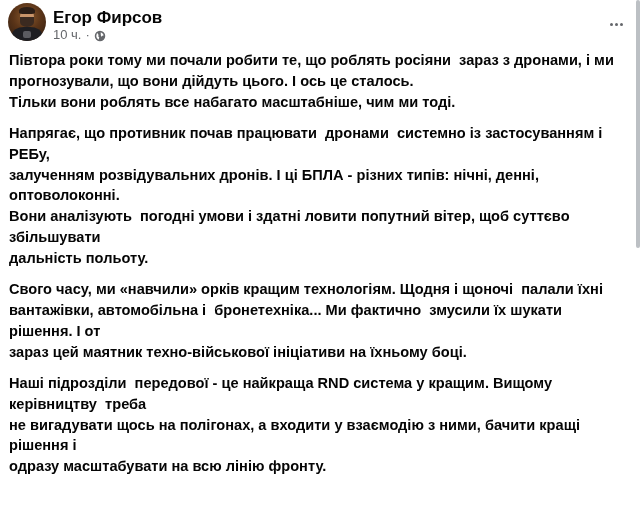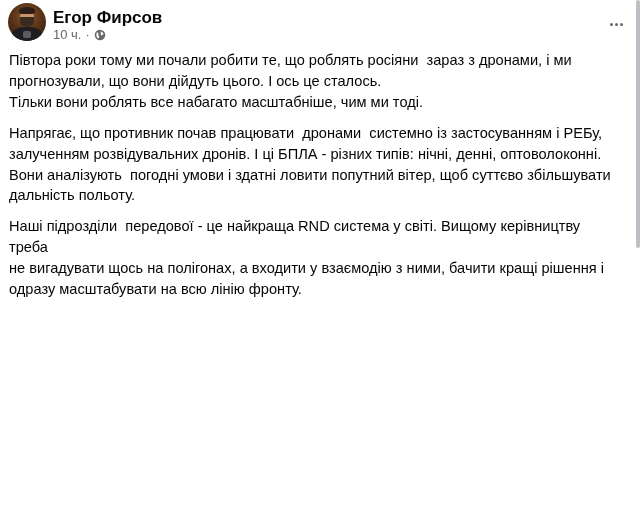--- a/index.html
+++ b/index.html
@@ -95,21 +95,21 @@
       cursor: pointer;
     }
     .meta {
       position: absolute;
       left: 53px;
       top: 27px;
       font-size: 13px;
       color: #65676b;
       white-space: nowrap;
       display: flex;
-      align-items: center;
+      align-items: flex-end;
     }
     .meta .dot {
       margin: 0 4px;
     }
     .globe-icon {
       display: inline-block;
       width: 12px;
       height: 12px;
       vertical-align: middle;
     }
@@ -137,20 +137,21 @@
       left: 9px;
       top: 50px;
       width: 622px;
       font-size: 14.6px;
       line-height: 20.9px;
       color: #050505;
     }
     .content p {
       margin: 0 8px 10px 0;
       white-space: pre-wrap;
+      font-weight: bold;
     }
     .scrollbar {
       position: absolute;
       left: 636px;
       top: 0;
       width: 4px;
       height: 505px;
       background: #ffffff;
     }
     .scrollbar-thumb {
@@ -197,21 +198,24 @@
   </div>
 
   <div class="content">
     <p>Півтора роки тому ми почали робити те, що роблять росіяни  зараз з дронами, і ми
 прогнозували, що вони дійдуть цього. І ось це сталось.
 Тільки вони роблять все набагато масштабніше, чим ми тоді.</p>
     <p>Напрягає, що противник почав працювати  дронами  системно із застосуванням і РЕБу,
 залученням розвідувальних дронів. І ці БПЛА - різних типів: нічні, денні, оптоволоконні.
 Вони аналізують  погодні умови і здатні ловити попутний вітер, щоб суттєво збільшувати
 дальність польоту.</p>
-    <p>Наші підрозділи  передової - це найкраща RND система у світі. Вищому керівництву  треба
+    <p>Свого часу, ми «навчили» орків кращим технологіям. Щодня і щоночі  палали їхні
+вантажівки, автомобільна і  бронетехніка... Ми фактично  змусили їх шукати рішення. І от
+зараз цей маятник техно-військової ініціативи на їхньому боці.</p>
+    <p>Наші підрозділи  передової - це найкраща RND система у кращим. Вищому керівництву  треба
 не вигадувати щось на полігонах, а входити у взаємодію з ними, бачити кращі рішення і
 одразу масштабувати на всю лінію фронту.</p>
 
   </div>
 </div>
 
 <div class="scrollbar">
   <div class="scrollbar-thumb"></div>
 </div>
 

